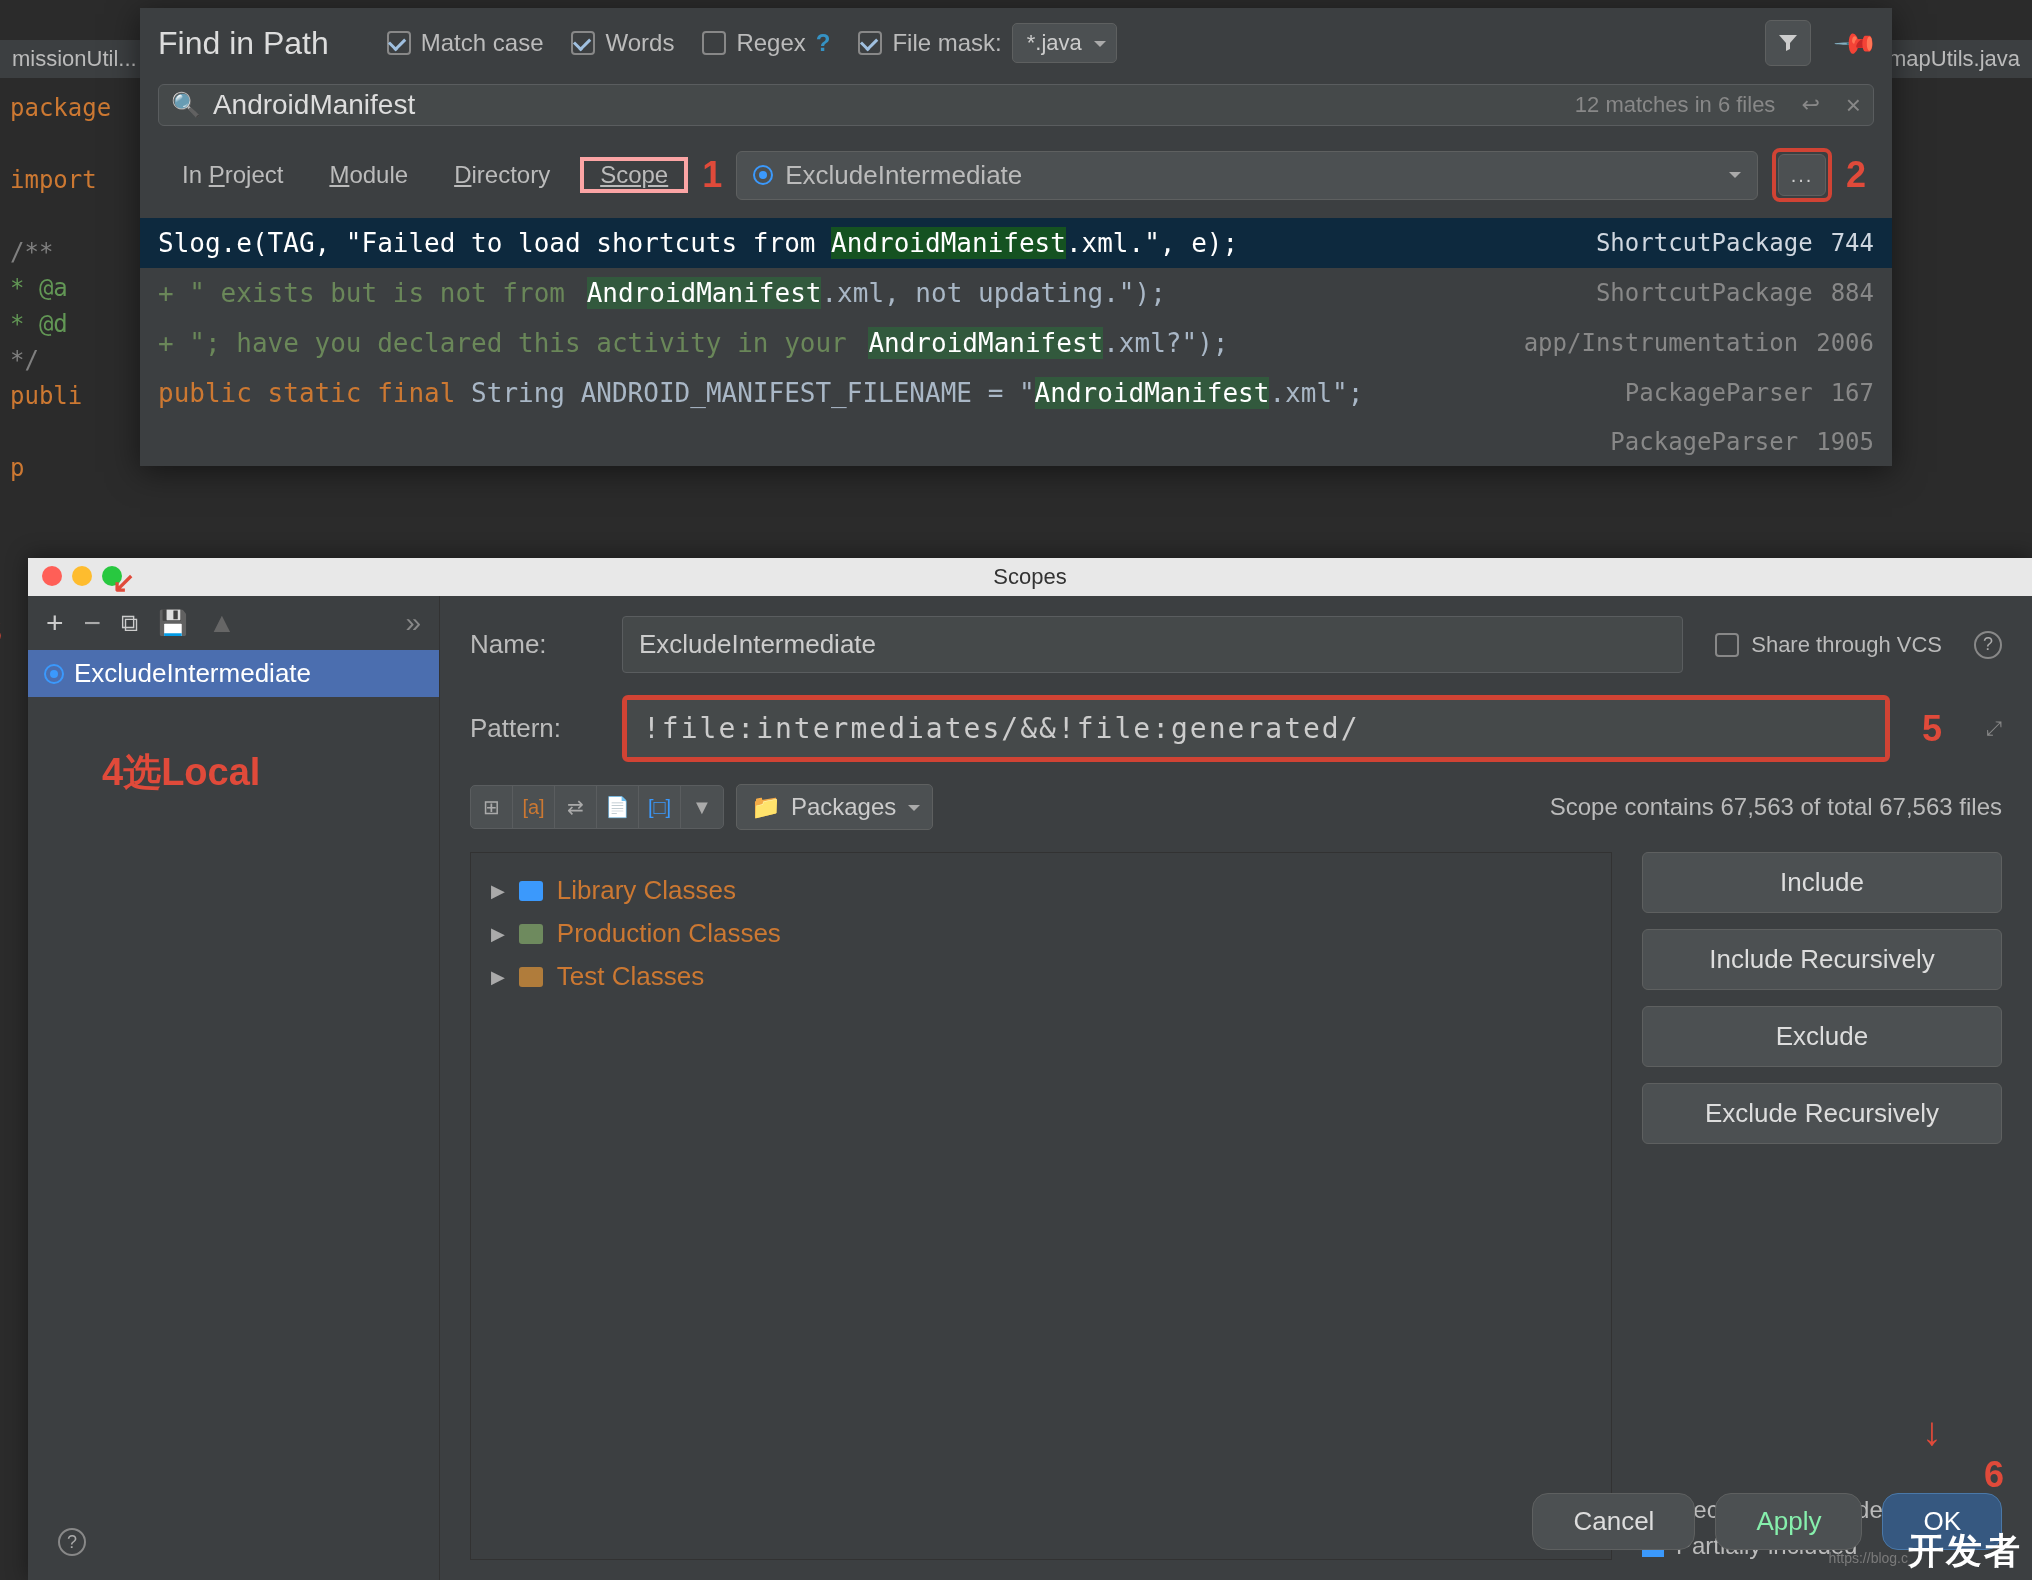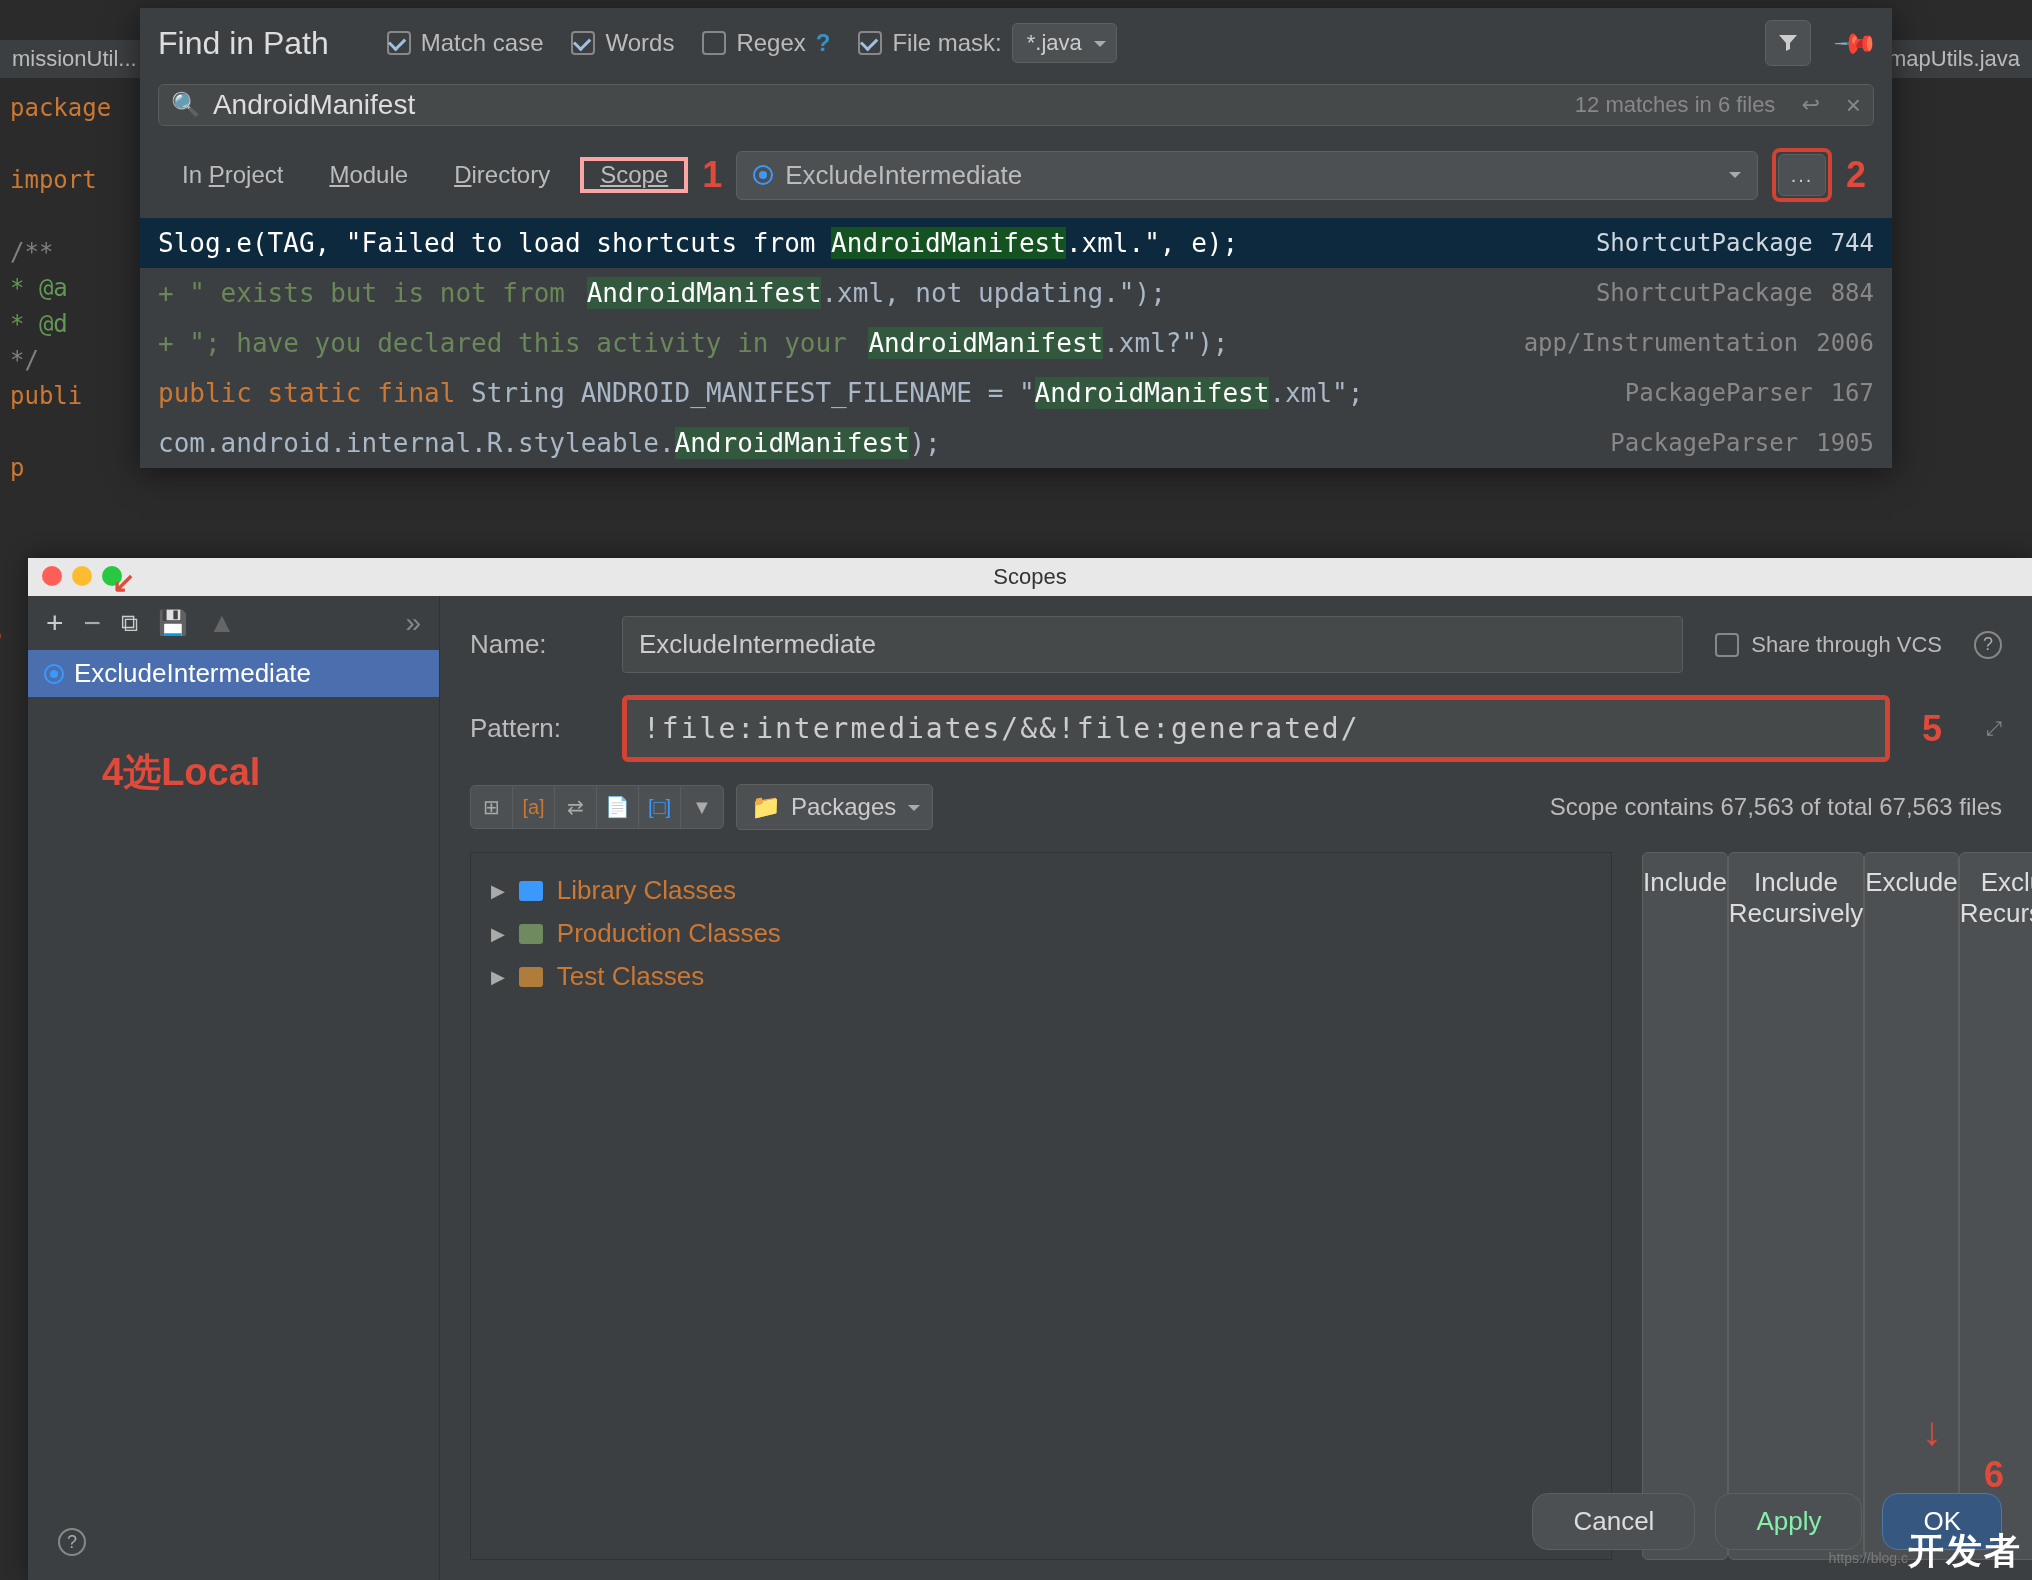--- a/index.html
+++ b/index.html
@@ -78,21 +78,21 @@
 .pkg-select{background:#4c5052;border:1px solid #5e6060;border-radius:5px;padding:8px 36px 8px 14px;color:#ccc;font-size:24px;display:flex;align-items:center;gap:10px;position:relative;}
 .pkg-select::after{content:"";position:absolute;right:12px;top:50%;margin-top:-2px;border:6px solid transparent;border-top-color:#aaa;}
 .scope-count{margin-left:auto;font-size:24px;text-align:center;}
 .tree-and-btns{display:flex;gap:30px;flex:1;}
 .tree{flex:1;background:#3c3f41;border:1px solid #323232;padding:16px 20px;font-size:26px;}
 .tree-item{display:flex;align-items:center;gap:14px;padding:6px 0;color:#cc7832;}
 .tree-caret{color:#aaa;font-size:18px;}
 .tree-icon{width:24px;height:20px;background:#6e8a5e;border-radius:3px;}
 .tree-icon.lib{background:#3b99fc}
 .tree-icon.test{background:#b07c3b}
-.btn-col{display:flex;flex-direction:row;width:360px;}
+.btn-col{display:flex;flex-direction:column;gap:16px;width:360px;}
 .gray-btn{background:#4c5052;border:1px solid #5e6060;border-radius:6px;padding:14px 0;text-align:center;color:#ddd;font-size:26px;}
 .legend{margin-top:auto;font-size:24px;}
 .legend-row{display:flex;align-items:center;gap:12px;margin-top:8px;}
 .lg-sq{width:22px;height:22px;}
 .lg-g{background:#7cb342}.lg-b{background:#3b99fc}
 .down-arrow{color:#e04a3a;font-size:40px;font-weight:bold;position:absolute;right:90px;bottom:126px;}
 .red6{color:#e04a3a;font-size:36px;font-weight:bold;position:absolute;right:28px;bottom:84px;}
 .dialog-btns{display:flex;gap:20px;justify-content:flex-end;padding:16px 30px;position:absolute;bottom:14px;right:0;}
 .dlg-btn{padding:12px 40px;border-radius:16px;font-size:26px;}
 .btn-cancel{background:#4c5052;border:1px solid #5e6060;color:#ddd;}
@@ -207,21 +207,20 @@
         </span>
       </div>
       <div class="result-row">
         <span><span style="color:#cc7832">public static final </span>String ANDROID_MANIFEST_FILENAME = "<span class="hl">AndroidManifest</span>.xml";</span>
         <span class="result-right">
           <span>PackageParser</span>
           <span>167</span>
         </span>
       </div>
       <div class="result-row">
-        <span>com.android.internal.R.styleable.<span class="hl">AndroidManifest</span>);</span>
         <span class="result-right">
           <span>PackageParser</span>
           <span>1905</span>
         </span>
       </div>
     </div>
 </div>
 
 <div class="red3">3</div>
 

